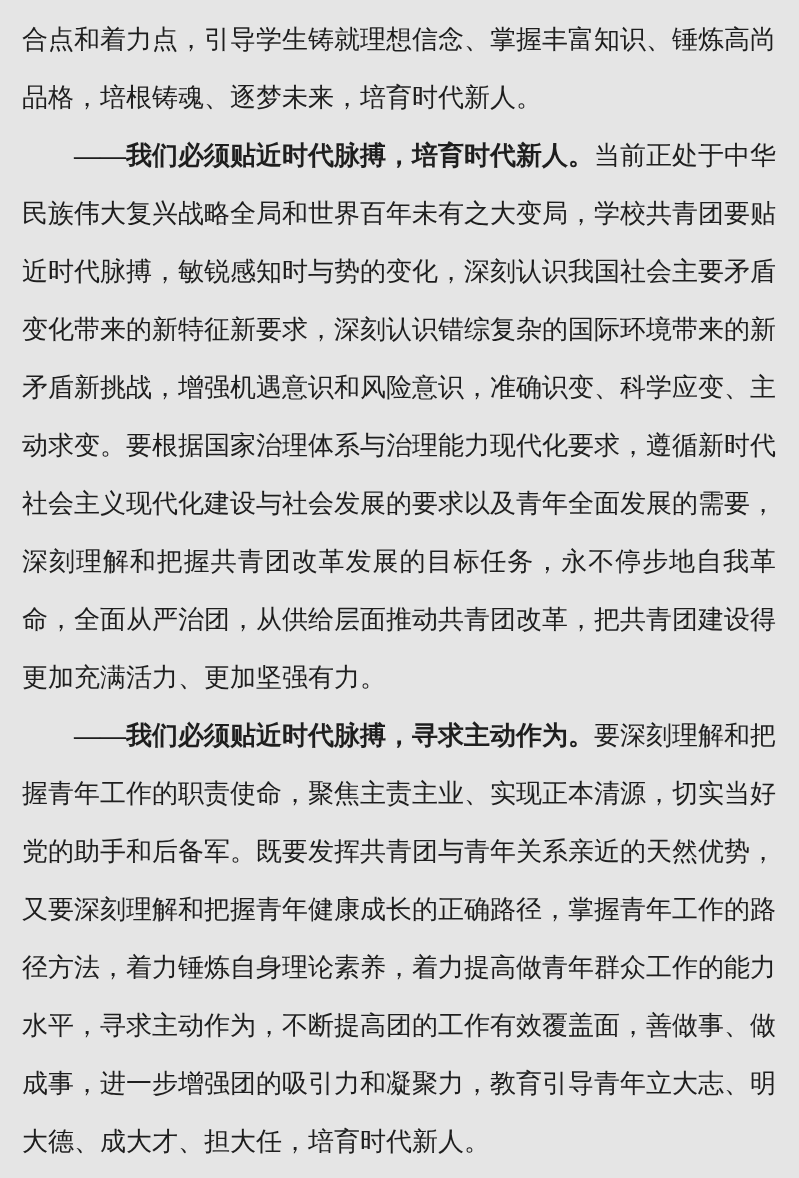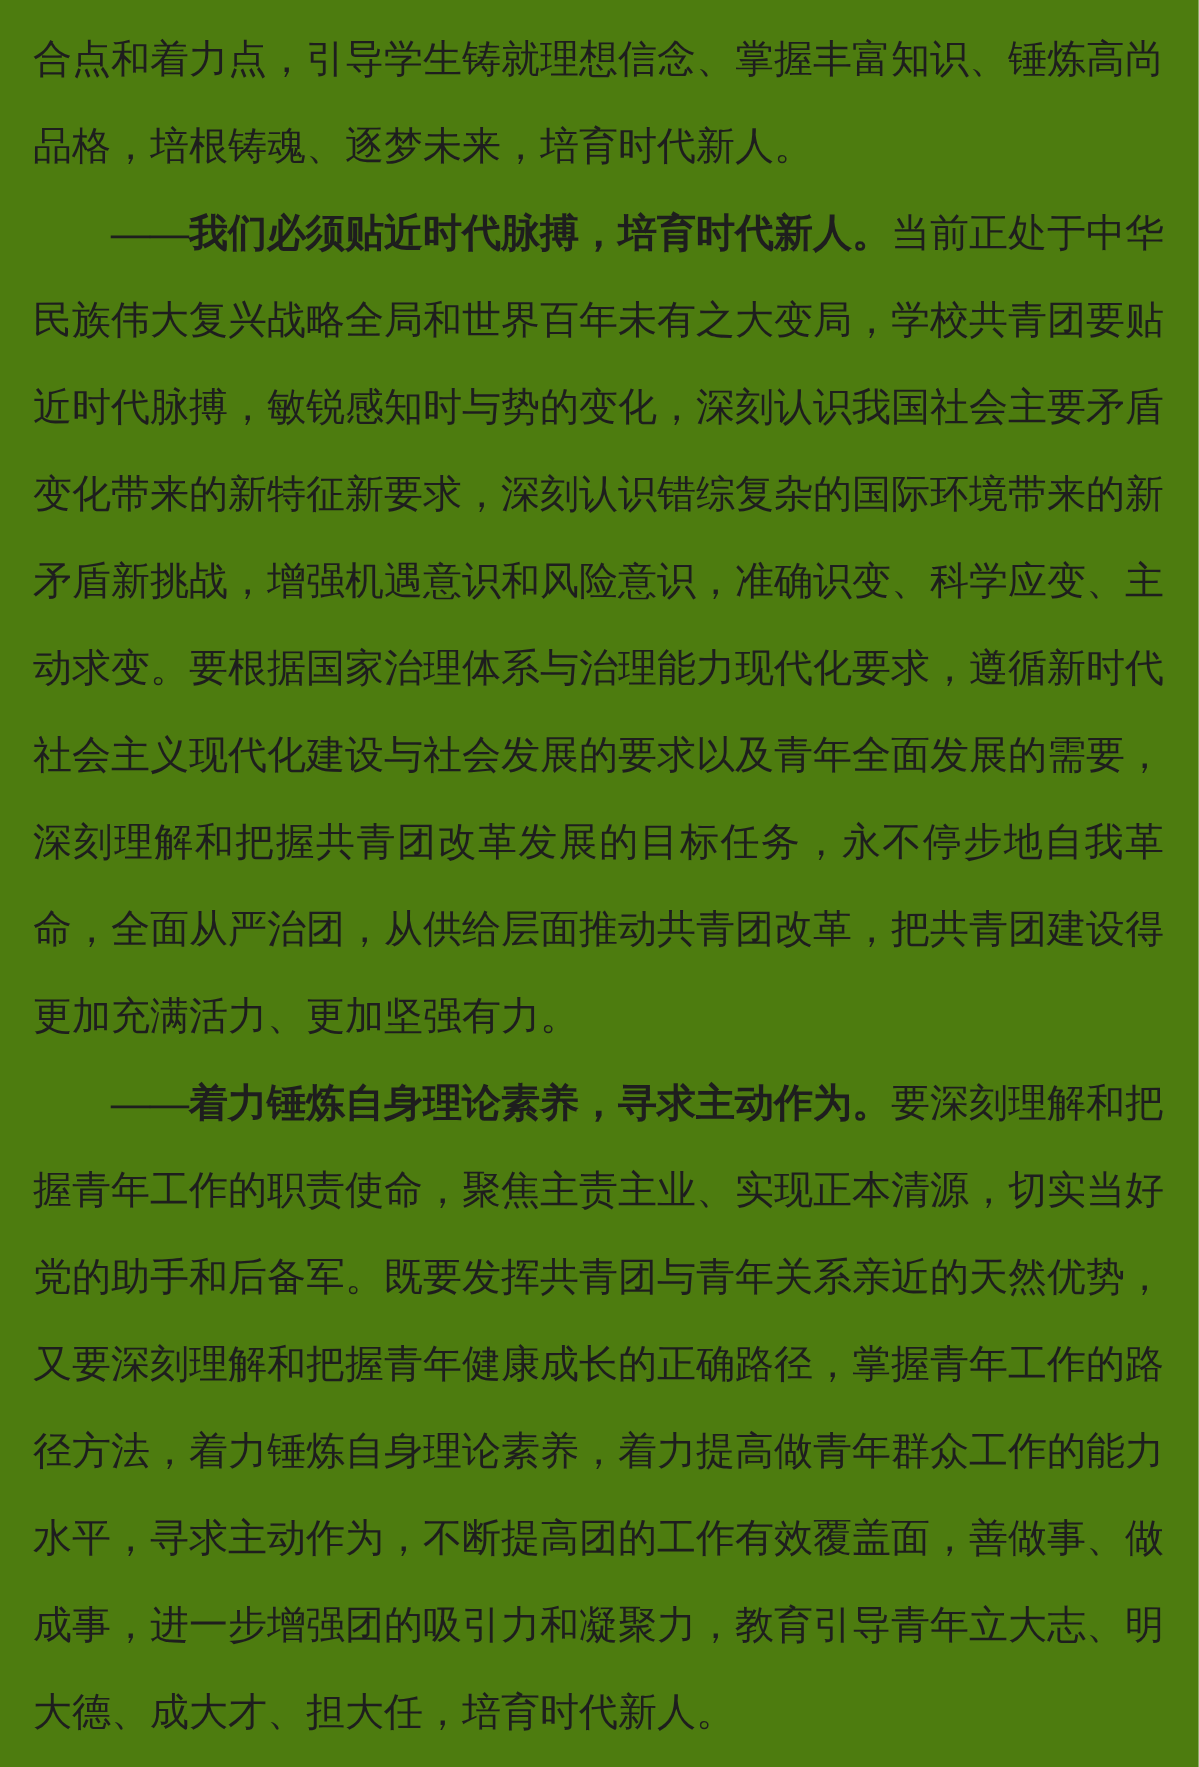--- a/index.html
+++ b/index.html
@@ -10,21 +10,21 @@
   body {
     width: 799px;
     height: 1178px;
     overflow: hidden;
   }
   .page {
     box-sizing: border-box;
     width: 799px;
     height: 1178px;
     padding: 11px 23px 0 22px;
-    background: #4d7c0f;
+    background: #e5e5e5;
   }
   .doc-body {
     font-family: "Liberation Serif", "DejaVu Serif", serif;
     font-size: 26px;
     line-height: 58px;
     color: #1e1e1e;
     text-align: justify;
   }
   .paragraph {
     margin: 0;
@@ -37,15 +37,15 @@
     font-weight: bold;
   }
 </style>
 </head>
 <body>
 
 <main class="page">
   <div class="doc-body" id="doc-body">
       <p class="paragraph"><span>合点和着力点，引导学生铸就理想信念、掌握丰富知识、锤炼高尚品格，培根铸魂、逐梦未来，培育时代新人。</span></p>
       <p class="paragraph indent"><span class="seg-bold">——我们必须贴近时代脉搏，培育时代新人。</span><span>当前正处于中华民族伟大复兴战略全局和世界百年未有之大变局，学校共青团要贴近时代脉搏，敏锐感知时与势的变化，深刻认识我国社会主要矛盾变化带来的新特征新要求，深刻认识错综复杂的国际环境带来的新矛盾新挑战，增强机遇意识和风险意识，准确识变、科学应变、主动求变。要根据国家治理体系与治理能力现代化要求，遵循新时代社会主义现代化建设与社会发展的要求以及青年全面发展的需要，深刻理解和把握共青团改革发展的目标任务，永不停步地自我革命，全面从严治团，从供给层面推动共青团改革，把共青团建设得更加充满活力、更加坚强有力。</span></p>
-      <p class="paragraph indent"><span class="seg-bold">——着力锤炼自身理论素养，寻求主动作为。</span><span>要深刻理解和把握青年工作的职责使命，聚焦主责主业、实现正本清源，切实当好党的助手和后备军。既要发挥共青团与青年关系亲近的天然优势，又要深刻理解和把握青年健康成长的正确路径，掌握青年工作的路径方法，着力锤炼自身理论素养，着力提高做青年群众工作的能力水平，寻求主动作为，不断提高团的工作有效覆盖面，善做事、做成事，进一步增强团的吸引力和凝聚力，教育引导青年立大志、明大德、成大才、担大任，培育时代新人。</span></p>
+      <p class="paragraph indent"><span class="seg-bold">——我们必须贴近时代脉搏，寻求主动作为。</span><span>要深刻理解和把握青年工作的职责使命，聚焦主责主业、实现正本清源，切实当好党的助手和后备军。既要发挥共青团与青年关系亲近的天然优势，又要深刻理解和把握青年健康成长的正确路径，掌握青年工作的路径方法，着力锤炼自身理论素养，着力提高做青年群众工作的能力水平，寻求主动作为，不断提高团的工作有效覆盖面，善做事、做成事，进一步增强团的吸引力和凝聚力，教育引导青年立大志、明大德、成大才、担大任，培育时代新人。</span></p>
     </div>
 </main>
 
 </body></html>

